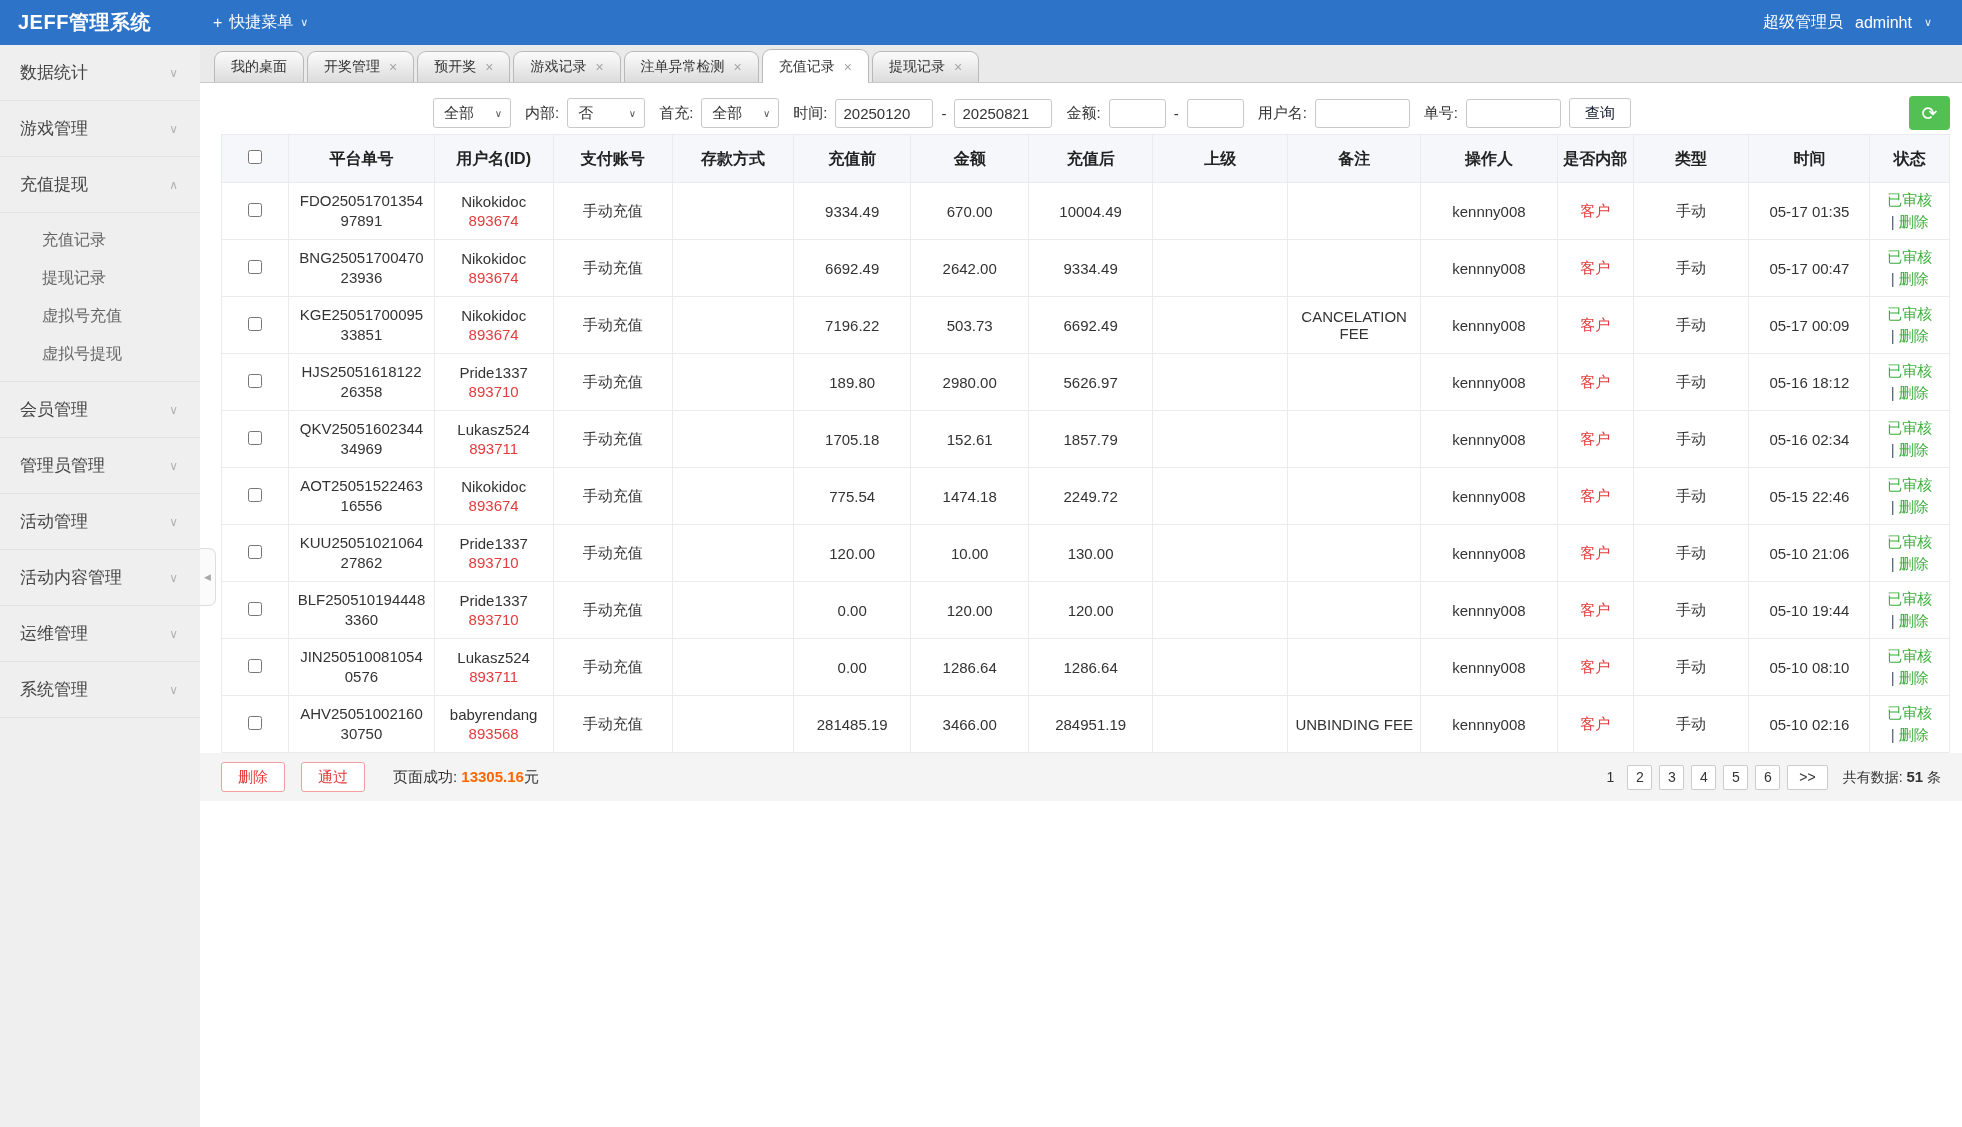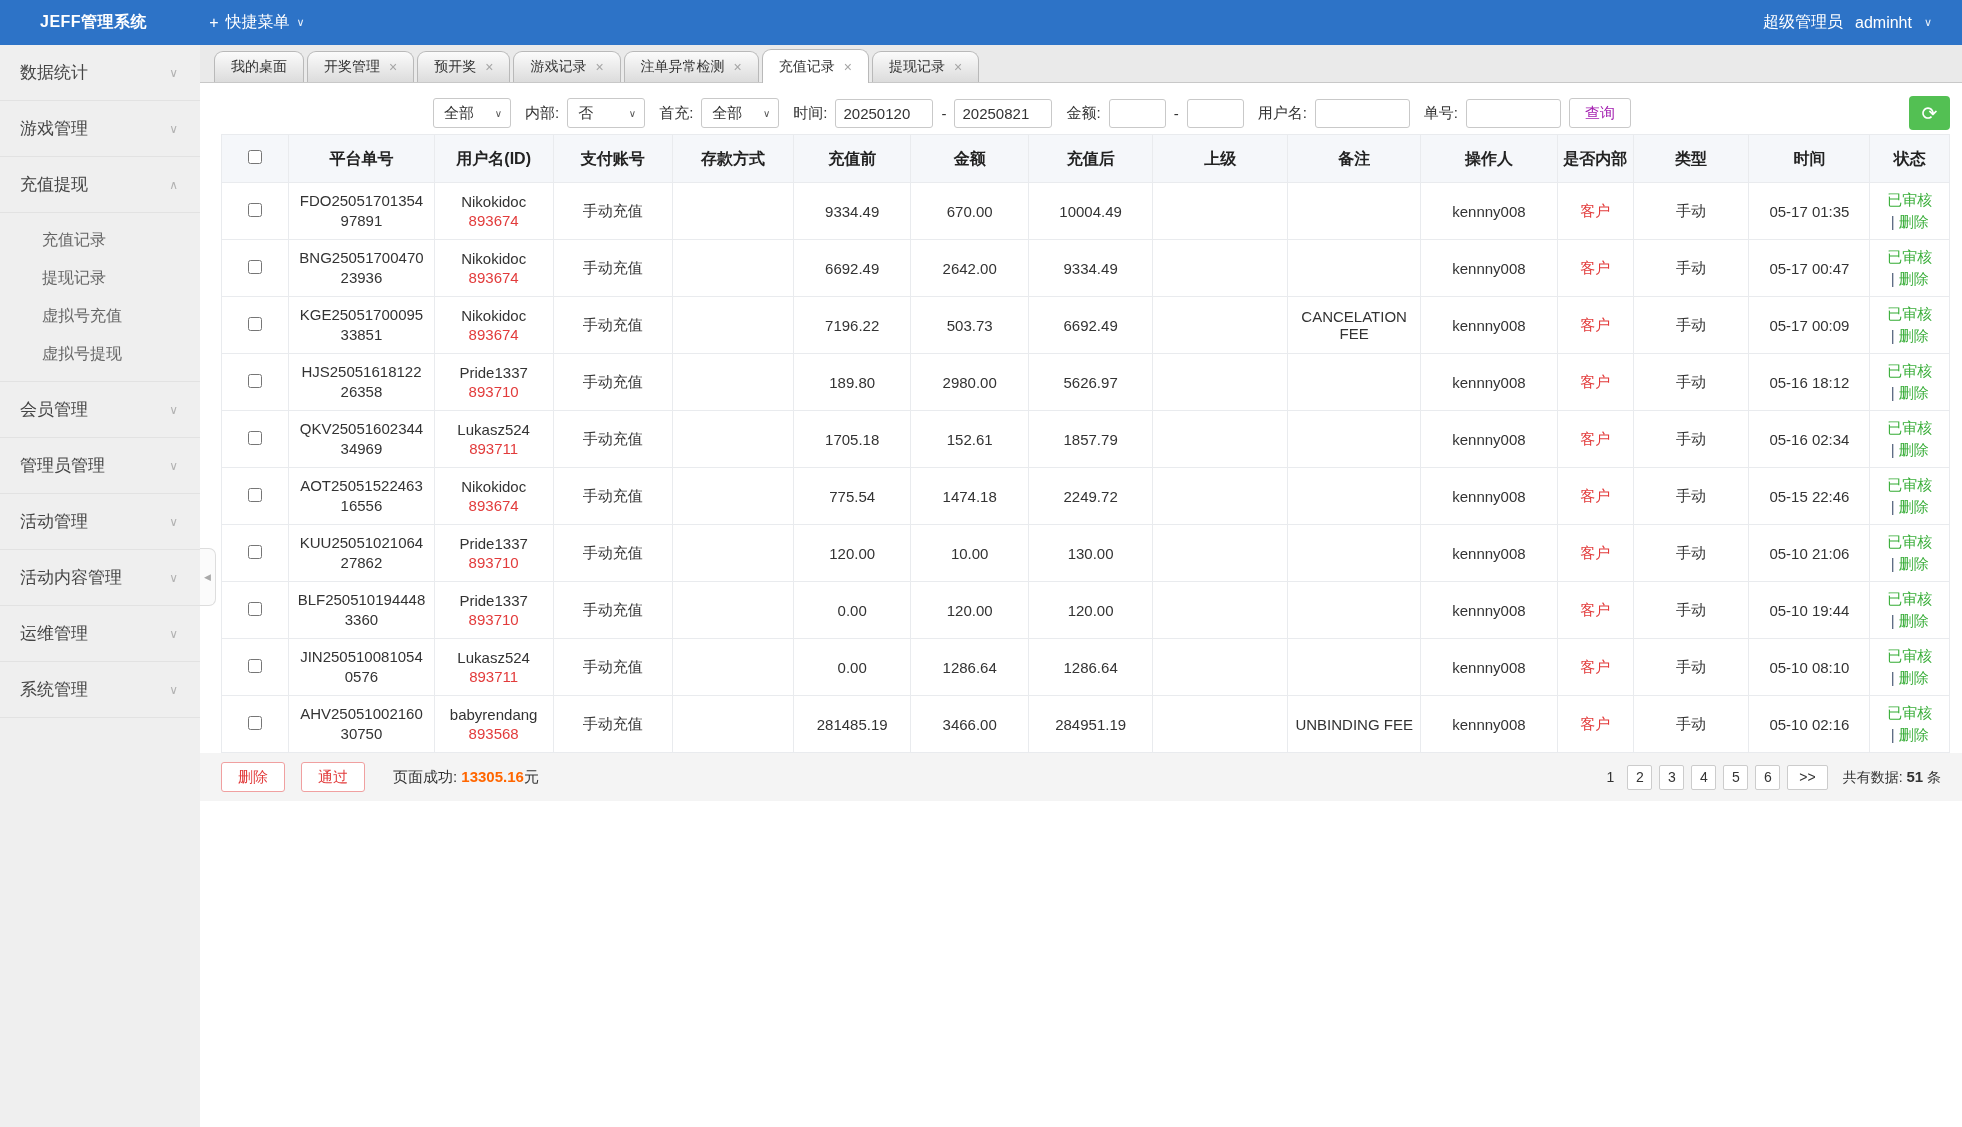--- a/index.html
+++ b/index.html
@@ -3,21 +3,21 @@
 <meta charset="utf-8">
 <style>
   * { box-sizing: border-box; margin: 0; padding: 0; }
   html,body { width:1962px; height:1127px; }
   body {
     font-family: "Liberation Sans", "DejaVu Sans", sans-serif;
     color:#333; background:#fff; overflow:hidden; position:relative;
   }
   
   .topbar { height:45px; background:#2d73c7; display:flex; align-items:center; color:#fff; }
-  .brand { font-size:16px; font-weight:bold; padding-left:40px; letter-spacing:.5px; }
+  .brand { font-size:20px; font-weight:bold; padding-left:18px; letter-spacing:.5px; }
   .quickmenu { margin-left:62px; font-size:16px; display:flex; align-items:center; gap:7px; cursor:pointer; }
   .quickmenu .chev, .topbar-right .chev { font-size:11px; opacity:.9; }
   .topbar-right { margin-left:auto; padding-right:30px; font-size:16px; display:flex; align-items:center; gap:12px; }
   
   .layout { display:flex; height:1082px;border-radius:17px; }
   .sidebar { width:200px; background:#efefef; flex:none; overflow:hidden; }
   .side-item { height:56px; display:flex; align-items:center; padding:0 22px 0 20px;
     border-bottom:1px solid #e2e2e2; font-size:17px; color:#454545; cursor:pointer; background:#efefef; }
   .side-item .chev { margin-left:auto; color:#b2b2b2; font-size:12px; }
   .side-sub-wrap { border-bottom:1px solid #e2e2e2; padding:8px 0; }
@@ -39,21 +39,21 @@
   .flabel { margin-left:6px; white-space:nowrap; }
   .sel { height:30px; border:1px solid #c9c9c9; border-radius:3px; background:#fff; display:flex;
     align-items:center; justify-content:space-between; padding:0 8px 0 10px; min-width:78px; gap:10px; cursor:pointer; }
   .sel .chev { color:#555; font-size:10px; }
   .inp { height:29px; border:1px solid #c9c9c9; border-radius:3px; padding:0 7px; font-size:15px;
     font-family:inherit; color:#333; background:#fff; }
   .inp.date { width:98px; }
   .inp.small { width:57px; }
   .inp.mid { width:95px; }
   .btn-query { height:30px; padding:0 15px; background:#fff; border:1px solid #c9c9c9; border-radius:3px;
-    font-size:15px; font-family:inherit; color:#a21caf; cursor:pointer; }
+    font-size:15px; font-family:inherit; color:#0f172a; cursor:pointer; }
   .btn-refresh { width:41px; height:34px; margin-left:270px; background:#53c053; border:none; border-radius:4px;
     color:#fff; font-size:19px; cursor:pointer; display:flex; align-items:center; justify-content:center; }
   
   .table-wrap { margin-top:3px; }
   table { width:100%; border-collapse:collapse; table-layout:fixed; }
   th, td { border:1px solid #e9ebee; text-align:center; font-size:15px; padding:5px 4px; word-break:break-word; vertical-align:middle; }
   thead th { background:#f5f7fa; font-weight:bold; font-size:16px; height:48px; color:#222; line-height:1.2; }
   tbody tr { height:57px; }
   td.c-order { word-break:break-all; line-height:1.35; padding:0 8px; }
   .uid { color:#e23b3b; margin-top:2px; }

